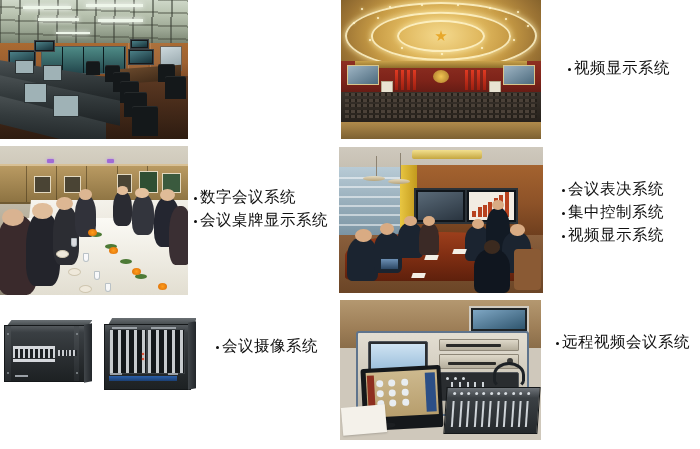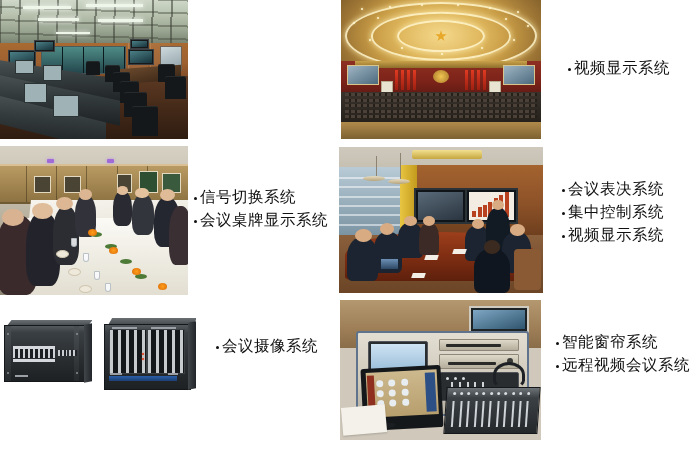--- a/index.html
+++ b/index.html
@@ -383,21 +383,21 @@
       <div class="glass" style="left:56%;top:92%;"></div>
       <div class="plate" style="left:30%;top:70%;"></div>
       <div class="plate" style="left:36%;top:82%;"></div>
       <div class="plate" style="left:42%;top:93%;"></div>
     </div>
   </div>
 
   <div class="textblock" id="t3" style="left:194px;top:186px;">
     <div class="line">
       <span class="bullet"></span>
-      <span>信号切换系统</span>
+      <span>数字会议系统</span>
     </div>
     <div class="line">
       <span class="bullet"></span>
       <span>会议桌牌显示系统</span>
     </div>
   </div>
 
   <div class="photo" id="p4">
     <div class="scene">
       <div class="bg"></div>
@@ -603,21 +603,17 @@
         <div class="fader" style="left:87%;top:28%;height:58%;"></div>
       </div>
 
       <div class="docs"></div>
     </div>
   </div>
 
   <div class="textblock" id="t6" style="left:556px;top:331px;">
     <div class="line">
       <span class="bullet"></span>
-      <span>智能窗帘系统</span>
-    </div>
-    <div class="line">
-      <span class="bullet"></span>
       <span>远程视频会议系统</span>
     </div>
   </div>
 
 </div>
 
 </body></html>

